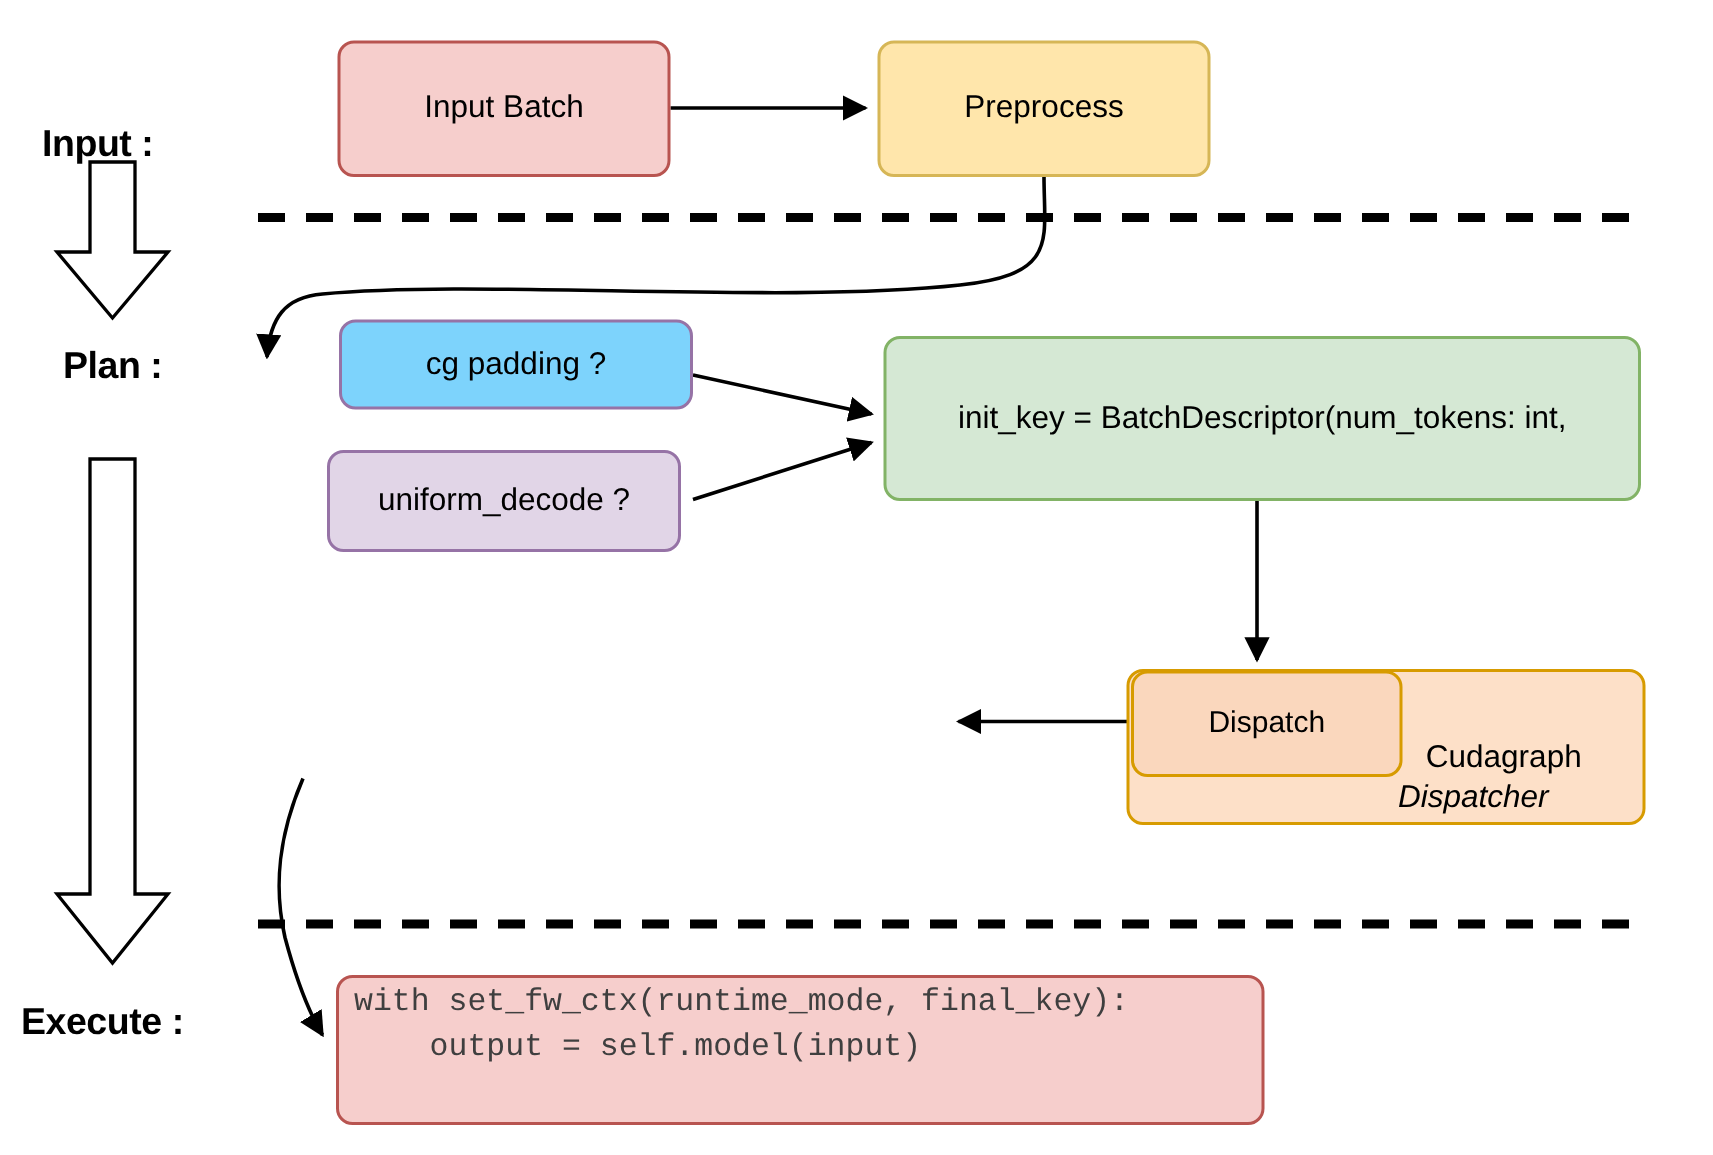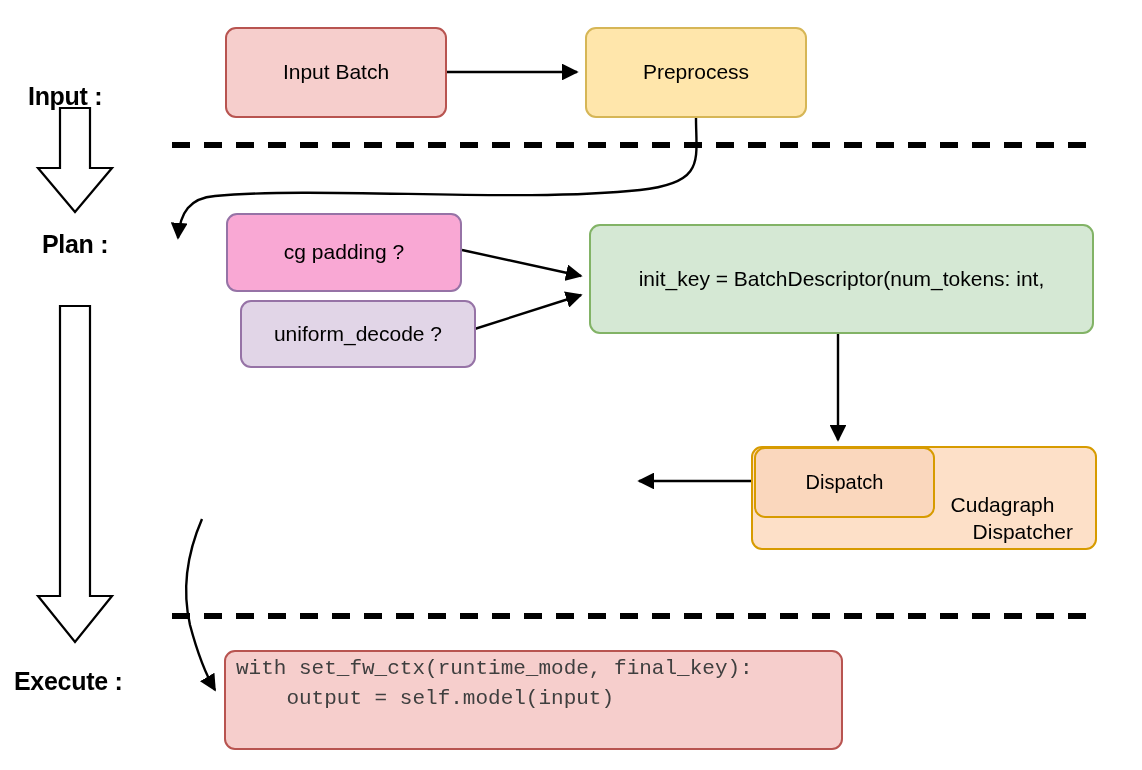--- a/index.html
+++ b/index.html
@@ -120,37 +120,37 @@
   <div class="stage-label" style="left:42px; top:230px;">Plan :</div>
 
   <div class="stage-label" style="left:14px; top:667px;">Execute :</div>
 
   <div class="node" style="left:225px; top:27px; width:222px; height:91px;
               background:#f6cecc; border-color:#b85450;">Input Batch</div>
 
   <div class="node" style="left:585px; top:27px; width:222px; height:91px;
               background:#ffe6ab; border-color:#d6b656;">Preprocess</div>
 
-  <div class="node" style="left:226px; top:213px; width:236px; height:79px;
-              background:#f9a8d4; border-color:#9673a6;">cg padding ?</div>
+  <div class="node" style="left:226px; top:213px; width:236px; height:60px;
+              background:#7dd3fc; border-color:#9673a6;">cg padding ?</div>
 
-  <div class="node" style="left:240px; top:300px; width:236px; height:68px;
+  <div class="node" style="left:218px; top:300px; width:236px; height:68px;
               background:#e1d5e7; border-color:#9673a6;">uniform_decode ?</div>
 
   <div class="node" style="left:589px; top:224px; width:505px; height:110px;
               background:#d5e8d4; border-color:#82b366; ">
     <span>init_key = BatchDescriptor(num_tokens: int,</span>
   </div>
 
   <div class="node group" style="left:751px; top:446px; width:346px; height:104px;
               background:#fde0c8; border-color:#d79b00;
               justify-content:flex-end; padding-right:22px; flex-direction:column;
               align-items:flex-end;">
     <span style="display:block; width:100%; text-align:center; padding-left:175px; box-sizing:border-box;">Cudagraph</span>
-    <span style="display:block; width:100%; text-align:right; padding-left:175px; box-sizing:border-box;">Dispatcher</span>
+    <span style="display:block; width:100%; text-align:left; padding-left:175px; box-sizing:border-box;font-style:italic;">Dispatcher</span>
   </div>
 
   <div class="node" style="left:754px; top:447px; width:181px; height:71px;
               background:#fad7bd; border-color:#d79b00; font-size:20px;">Dispatch</div>
 
 
   <div class="node mono" style="left:224px; top:650px; width:619px; height:100px;
               background:#f6cecc; border-color:#b85450; color:#3f3f3f;
               flex-direction:column; align-items:flex-start; padding-left:10px;">
     <span>with set_fw_ctx(runtime_mode, final_key):</span>

